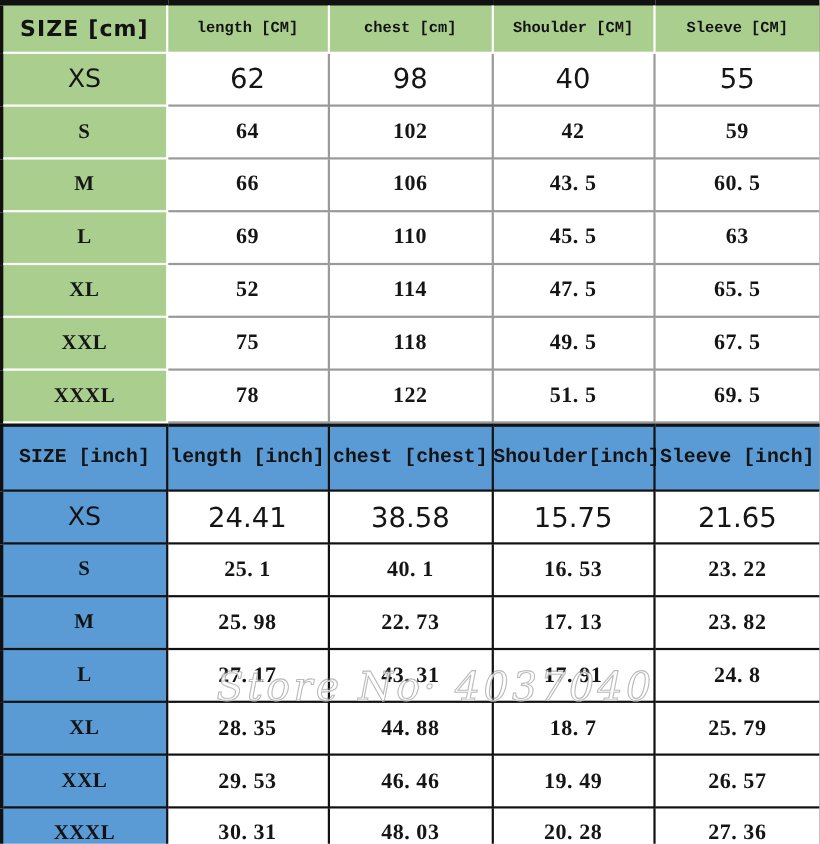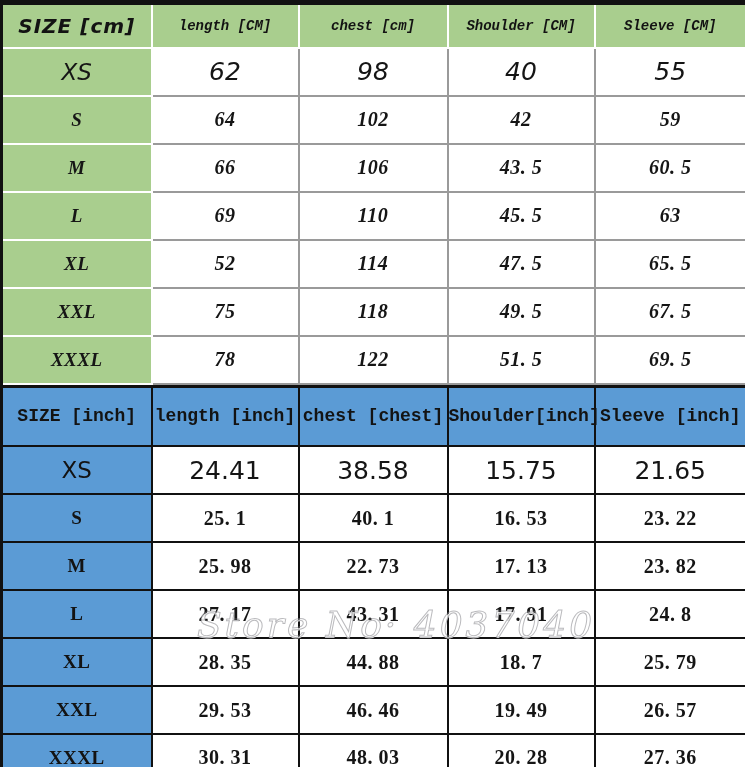--- a/index.html
+++ b/index.html
@@ -43,21 +43,21 @@
   }
 
   
   col.c-size   { width: 150px; }
   col.c-length { width: 147px; }
   col.c-chest  { width: 149px; }
   col.c-should { width: 147px; }
   col.c-sleeve { width: 152px; }
 
   
-  .tbl-cm td { border: 2px solid #9a9a9a; height: 48px; font-style: italic; }
+  .tbl-cm td { border: 2px solid #9a9a9a; height: 48px; }
   .tbl-cm .label-cell {
     background: #a9ce8e;
     color: #161616;
     border-color: #ffffff;
     border-left-color: #141414;
     font-size: 19px;
   }
   .tbl-cm tr.hdr td {
     background: #a9ce8e;
     border-color: #ffffff;

